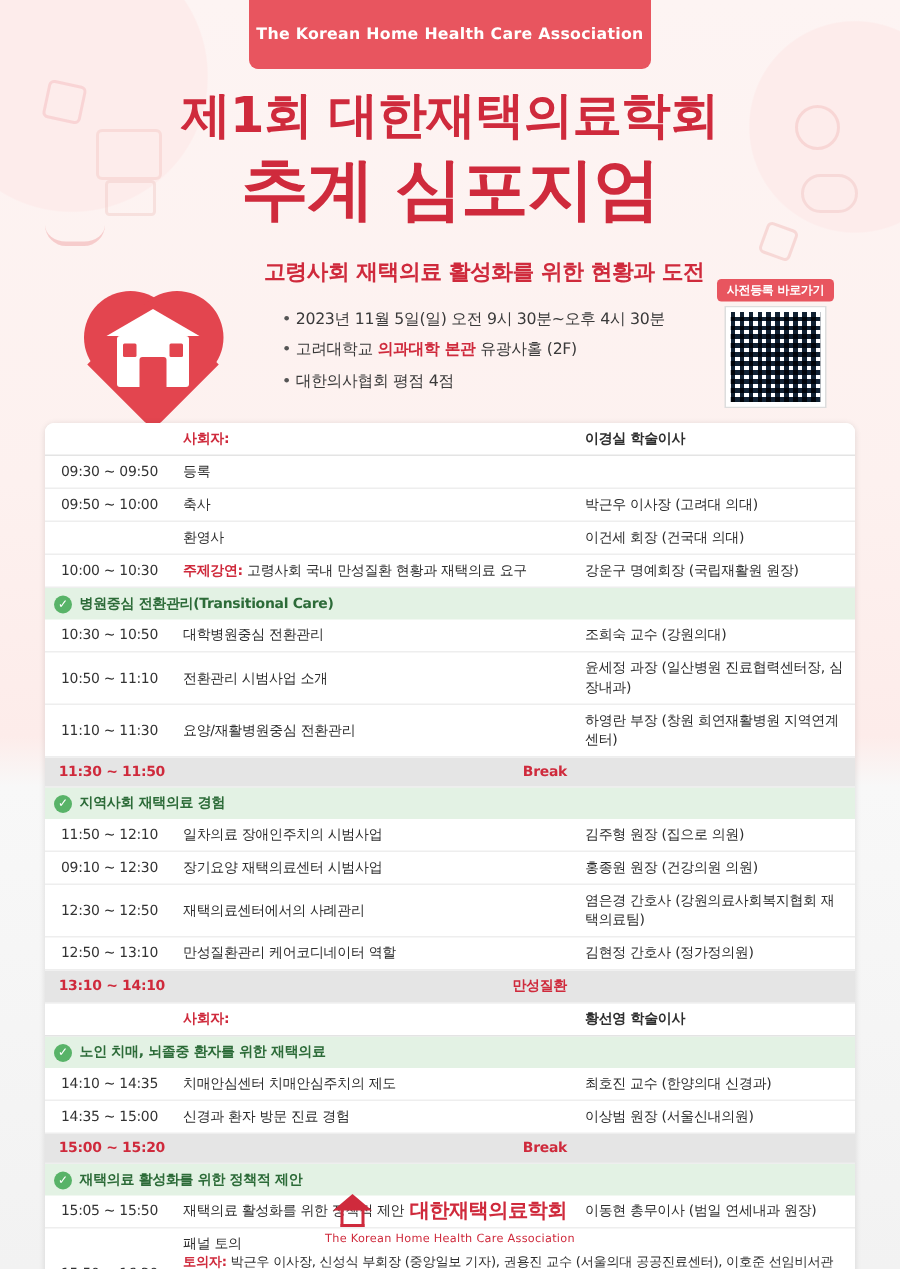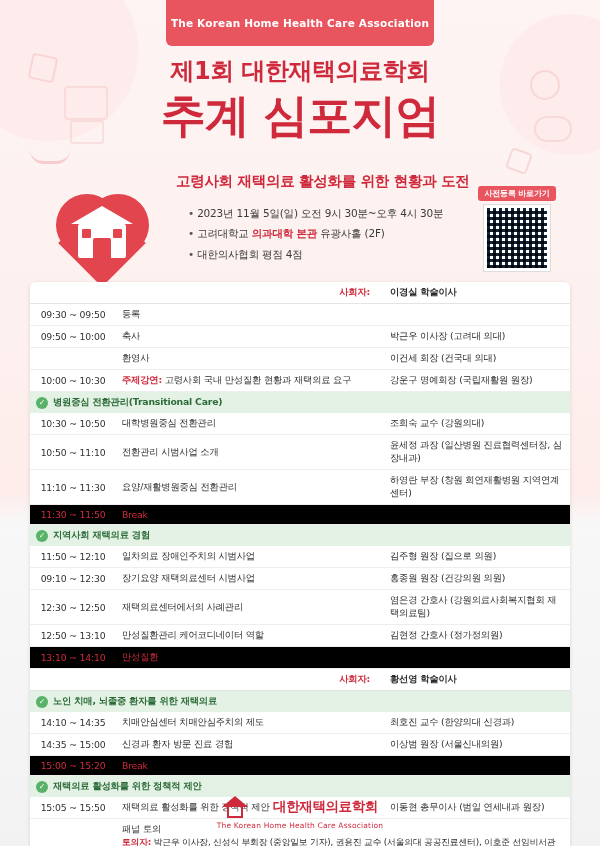--- a/index.html
+++ b/index.html
@@ -38,21 +38,21 @@
     background:#e8555f;
     color:#fff;
     display:flex; align-items:center; justify-content:center;
     border-radius:0 0 6px 6px;
     font-size:10.5px; letter-spacing:.2px; font-weight:700;
     text-align:center;
   }
 
   .title-wrap { position:absolute; top:58px; left:0; width:100%; text-align:center; }
   .title-1 {
-    color:#cf2a3c; font-size:24px; font-weight:700; letter-spacing:-0.5px;
+    color:#cf2a3c; font-size:33px; font-weight:700; letter-spacing:-0.5px;
     line-height:1.15;
   }
   .title-2 {
     color:#cf2a3c; font-size:45px; font-weight:800; letter-spacing:-1px;
     line-height:1.15; margin-top:4px;text-align:center;
   }
 
   
   .hero-left { position:absolute; left:38px; top:184px; width:150px; height:96px; }
   .heart {
@@ -109,32 +109,32 @@
     background:#ffffff; border-radius:6px; overflow:hidden;
     box-shadow:0 1px 4px rgba(0,0,0,.12);
     font-size:9.3px; color:#2d2d2d;
   }
   table { width:100%; border-collapse:collapse; }
   td { padding:4px 6px; vertical-align:middle; letter-spacing:-0.2px; }
   .c-time { width:86px; text-align:center; white-space:nowrap; color:#333; }
   .c-title { width:268px; }
   .c-person { width:186px; }
   tr.line td { border-bottom:1px solid #eeeeee; }
-  tr.chair td { background:#ffffff; font-weight:700; text-align:right; padding-right:10px; border-bottom:1px solid #e4e4e4;}
+  tr.chair td { background:#ffffff; font-weight:700; padding-right:10px; border-bottom:1px solid #e4e4e4;}
   tr.chair .c-person { text-align:left; font-weight:400;}
   .chair-label { color:#cf2a3c; font-weight:700; margin-right:4px; }
   tr.section td {
     background:#e3f2e4; font-weight:700; color:#2c6b38; padding:4px 6px;
   }
   tr.section .sec-inner { display:flex; align-items:center; gap:5px; }
   .check {
     display:inline-block; width:12px; height:12px; border-radius:50%;
     background:#58b368; color:#fff; font-size:8px; line-height:12px; text-align:center;
   }
-  tr.break td { background:#000000; color:#cf2a3c; font-weight:400; }
+  tr.break td { background:#e5e5e5; color:#cf2a3c; font-weight:700;text-align:right; }
   tr.break .c-time { color:#cf2a3c; }
   .kw { color:#cf2a3c; font-weight:700; }
   .panel-label { font-weight:400; }
   .disc-lead { color:#cf2a3c; font-weight:700; }
   .small { font-size:8.8px; line-height:1.5; display:block; }
 
   
   .footer { position:absolute; left:0; bottom:16px; width:100%; text-align:center; }
   .footer .logo-row { display:flex; align-items:center; justify-content:center; gap:25px; }
   .f-house { position:relative; width:26px; height:22px; }

